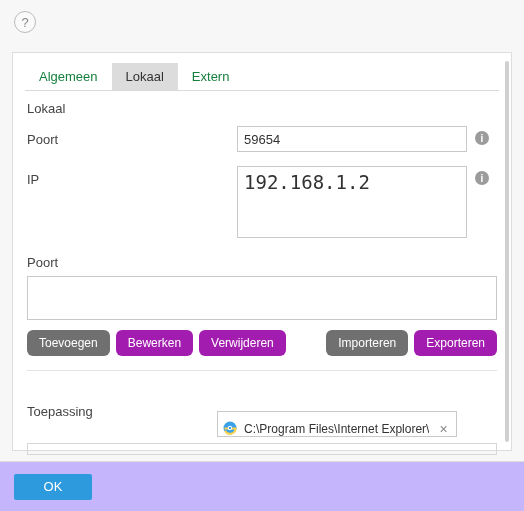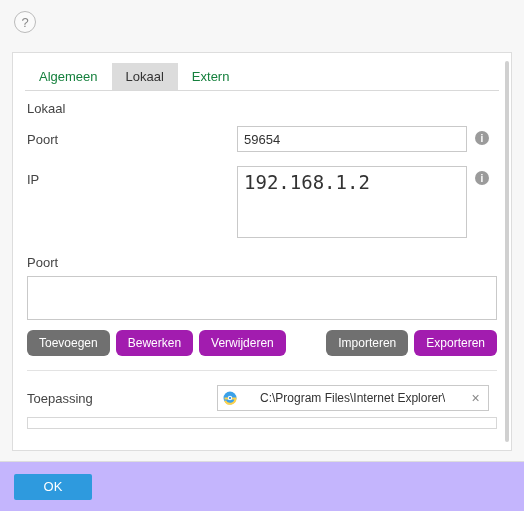--- a/index.html
+++ b/index.html
@@ -24,21 +24,21 @@
   .zones-label { margin-top:10px; margin-bottom:6px; color:#444; }
   .zones-box { height:42px; border:1px solid #c9c9c9; background:#fff; }
   .button-row { display:flex; gap:6px; margin-top:10px; }
   .spacer { flex:1; }
   .btn { height:26px; padding:0 12px; border:none; font-size:12px; color:#fff; cursor:pointer; border-radius:6px; }
   .btn.dark { background:#707070; }
   .btn.disabled { background:#a21caf; color:#fff; cursor:default; }
   .divider { height:1px; background:#e3e3e3; margin:14px 0; }
   .app-row { display:flex; align-items:center; }
   .app-label { width:190px; color:#444; }
-  .app-field { flex:0 0 230px; border:1px solid #c9c9c9; height:26px; display:flex; align-items:center; background:#fff; box-sizing:border-box; padding:0 4px 0 4px; gap:22px; }
+  .app-field { flex:0 0 230px; border:1px solid #c9c9c9; height:26px; display:flex; align-items:flex-end; background:#fff; box-sizing:border-box; padding:0 4px 0 4px; gap:6px;margin-top:26px; }
   .ie-icon svg { display:block; }
   .app-text { flex:1; white-space:nowrap; overflow:hidden; text-overflow:ellipsis; font-size:12px; color:#333; }
   .clear-x { color:#888; font-size:14px; cursor:pointer; padding:0 4px; line-height:1; }
   .footer { position:absolute; left:0; right:0; bottom:0; height:50px; background:#c4b5fd; display:flex; align-items:center; justify-content:flex-start; padding:0 14px; box-sizing:border-box; border-top:1px solid #ddd; }
   .ok-btn { background:#2e9ade; color:#fff; border:none; width:78px; height:26px; font-size:13px; border-radius:2px; cursor:pointer; }
   .scroll-indicator { position:absolute; right:2px; top:8px; bottom:8px; width:4px; background:#d0d0d0; border-radius:2px; }
   .placeholder-box { border:1px solid #d7d7d7; height:10px; margin-top:6px; }
 </style>
 </head>
 <body>

